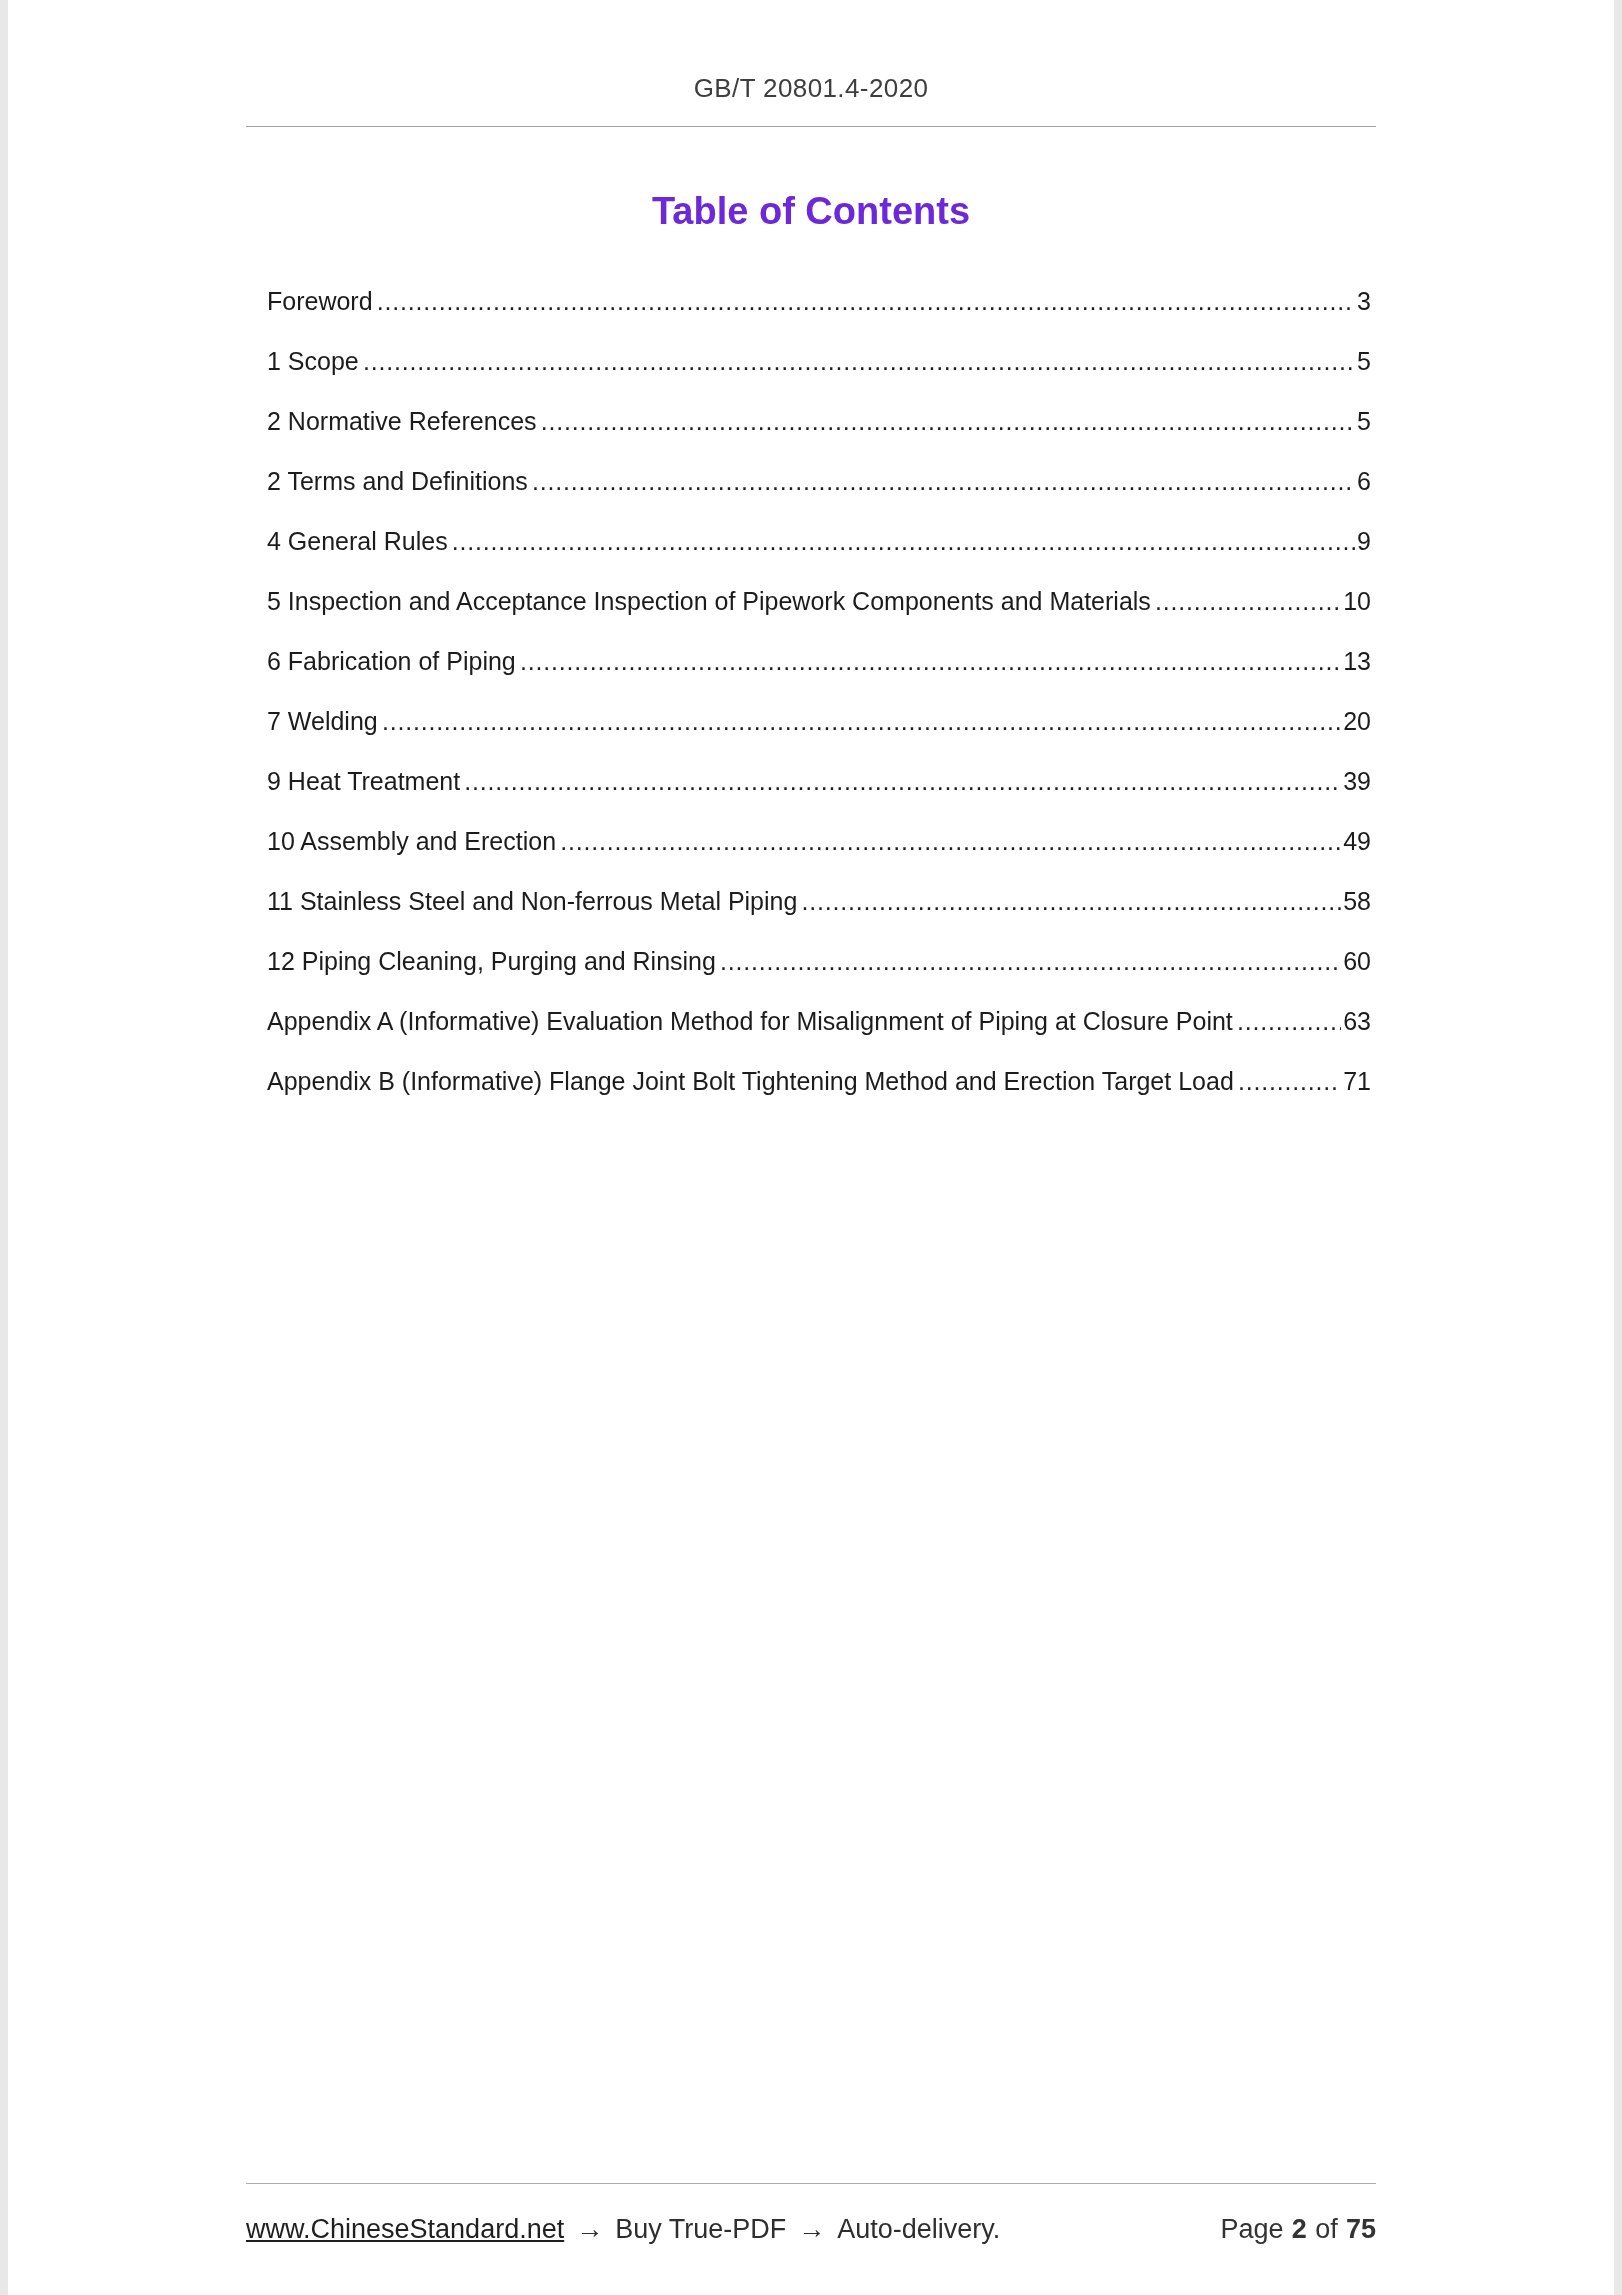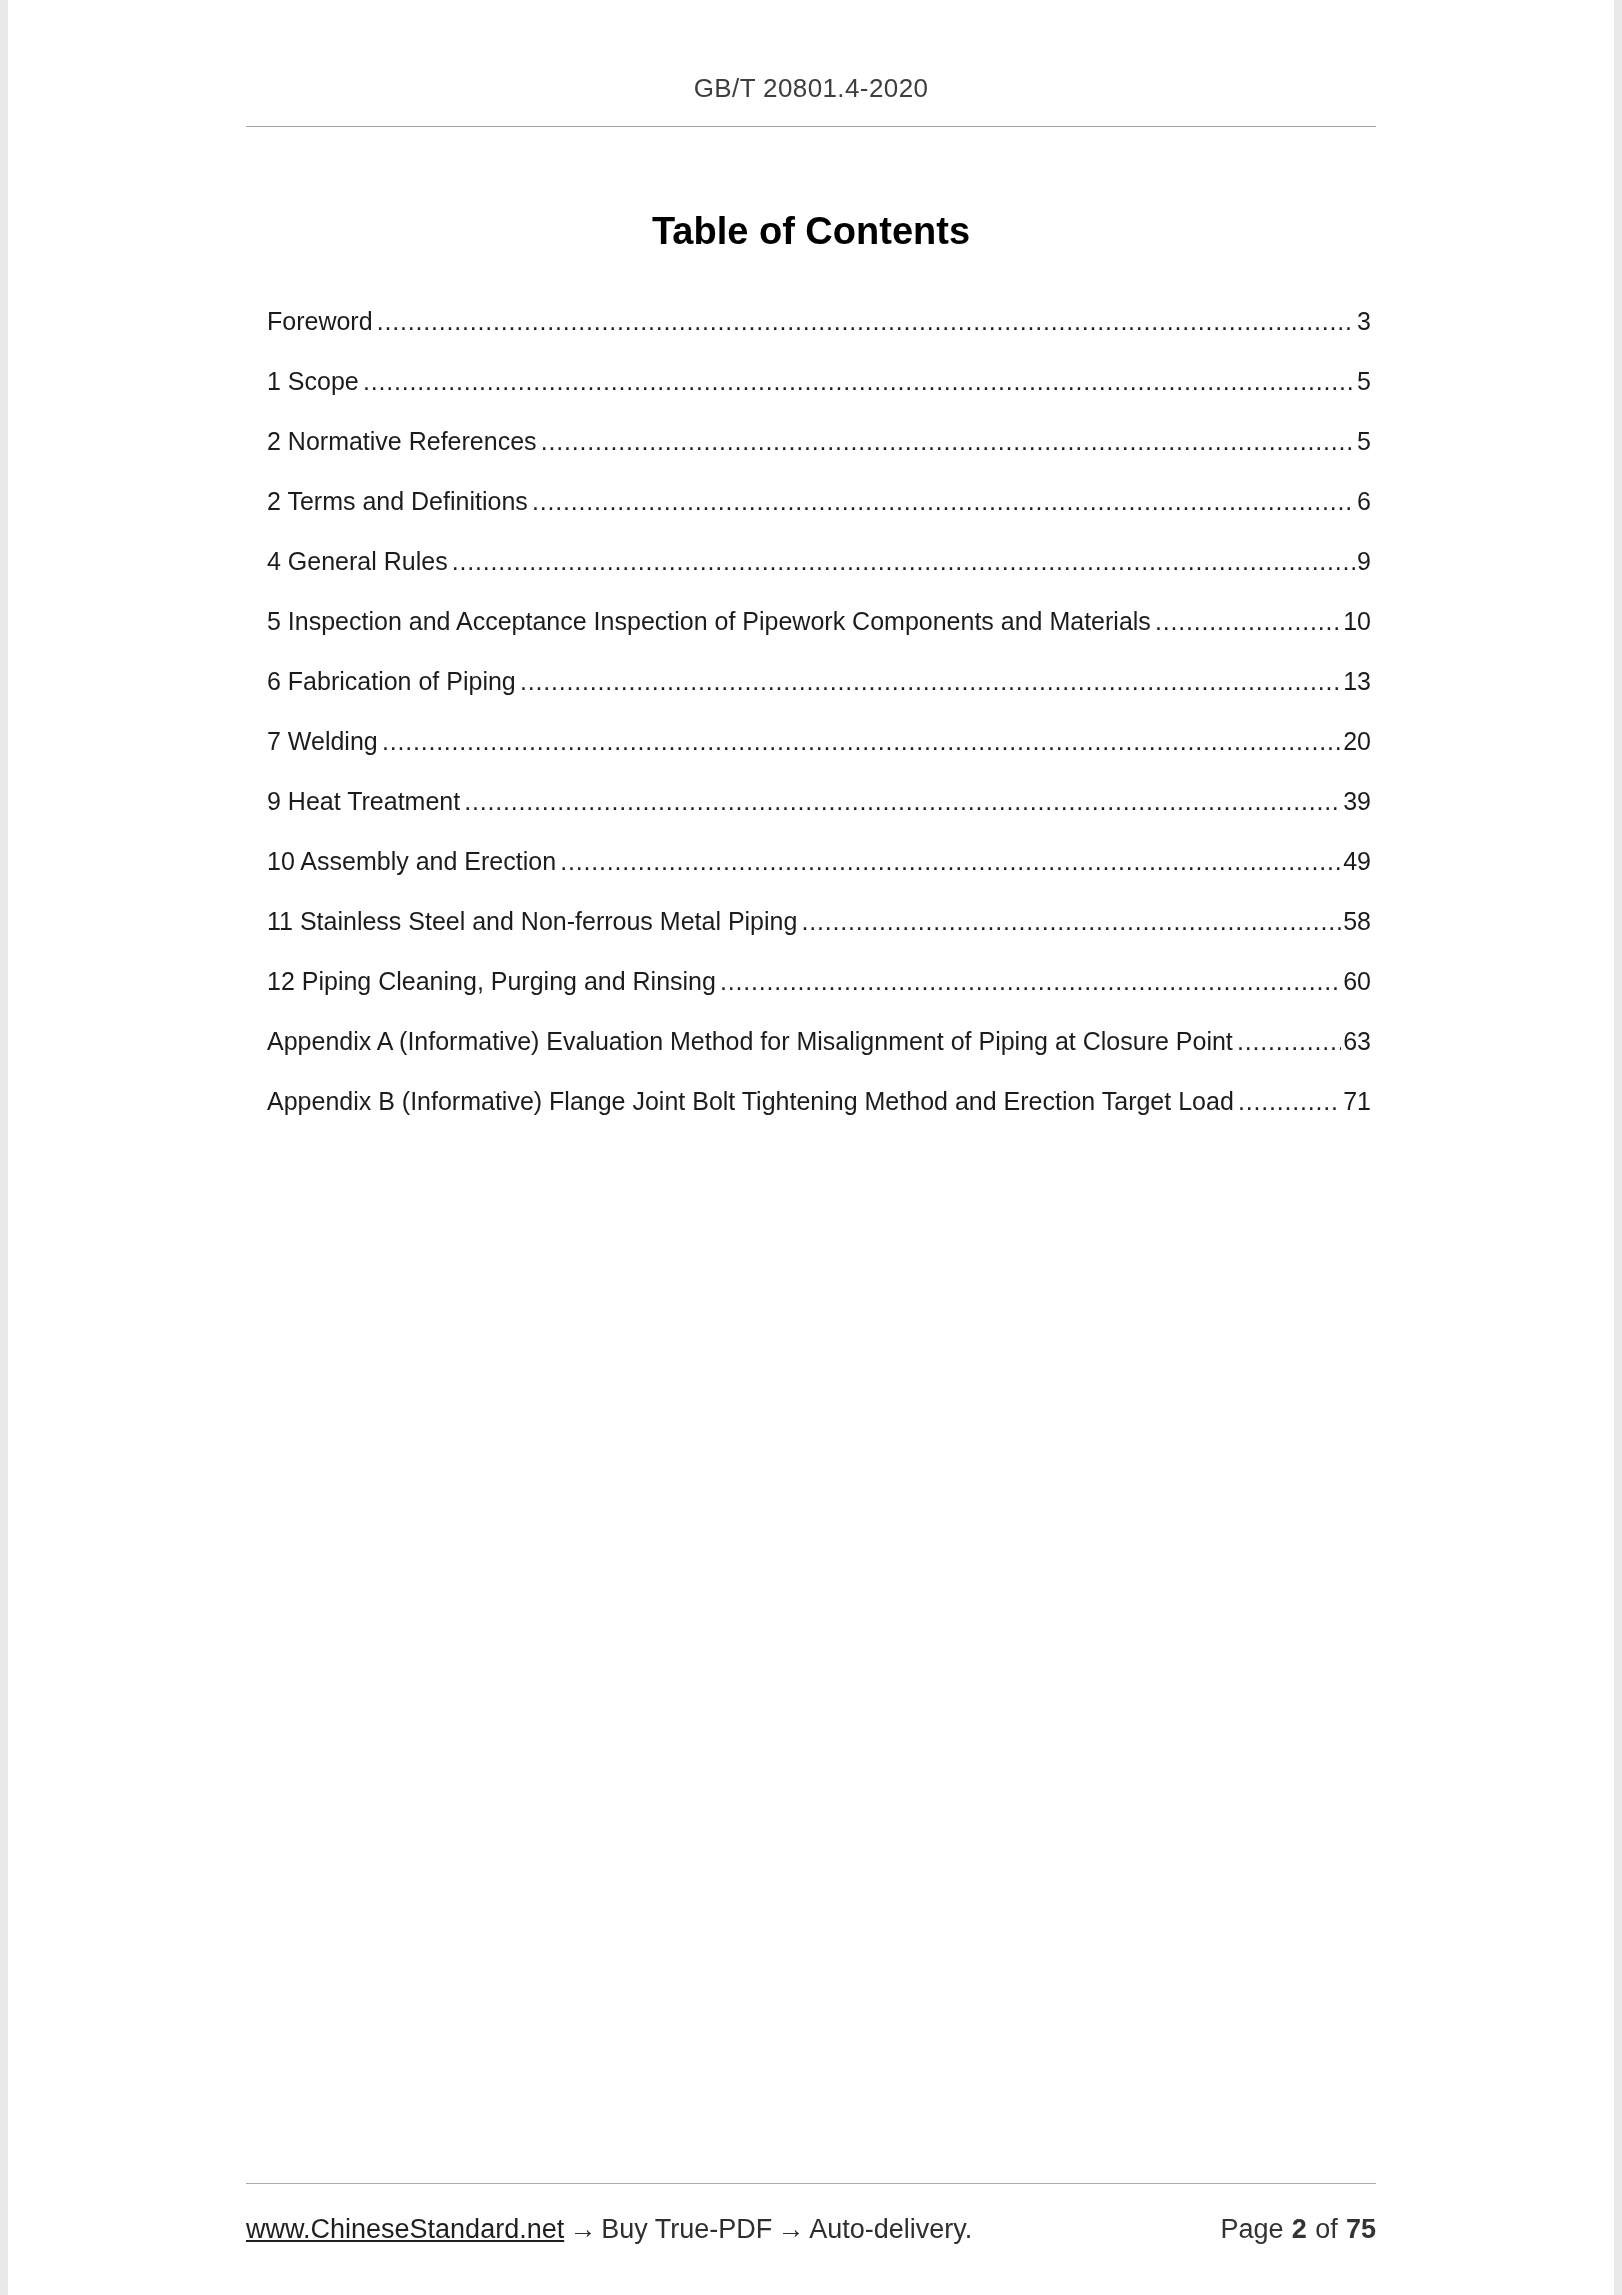--- a/index.html
+++ b/index.html
@@ -22,25 +22,25 @@
     letter-spacing: 0.4px;
   }
   .header-rule {
     margin-top: 22px;
     border-top: 1.7px solid #a3a3a3;
     height: 0;
   }
   
   .content { padding: 0 243px; }
   .toc-title {
-    margin: 83px 0 48px;
+    margin: 63px 0 48px;
     text-align: center;
     font-size: 38px;
     font-weight: 700;
-    color: #000000;
+    color: #6d28d9;
   }
   .toc { font-size: 25px; margin-left: 16px; }
   .entry {
     display: grid;
     grid-template-columns: minmax(0, 1fr) max-content;
     align-items: end;
     margin-bottom: 19px;
     line-height: 41px;
   }
   .entry-label {
@@ -75,21 +75,21 @@
     display: flex;
     justify-content: space-between;
     align-items: baseline;
     padding-top: 30px;
     font-size: 27px;
     color: #2e2e2e;
   }
   .footer-left {
     display: flex;
     align-items: baseline;
-    gap: 5px;
+    gap: 12px;
   }
   .footer-link {
     color: #1f1f1f;
     text-decoration: underline;
     cursor: pointer;
   }
   .arrow { color: #2e2e2e; }
   .footer-right {
     display: flex;
     align-items: center;

